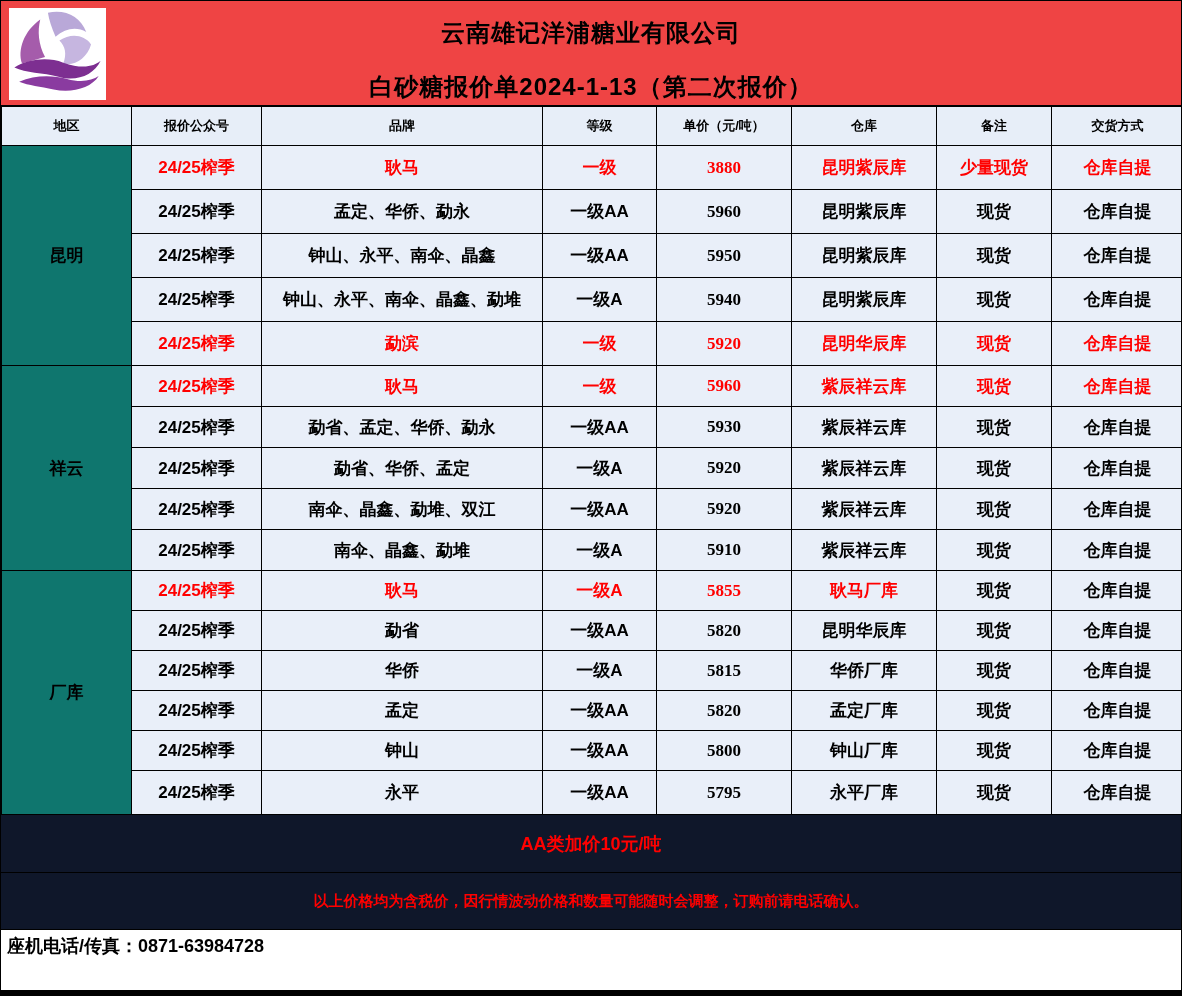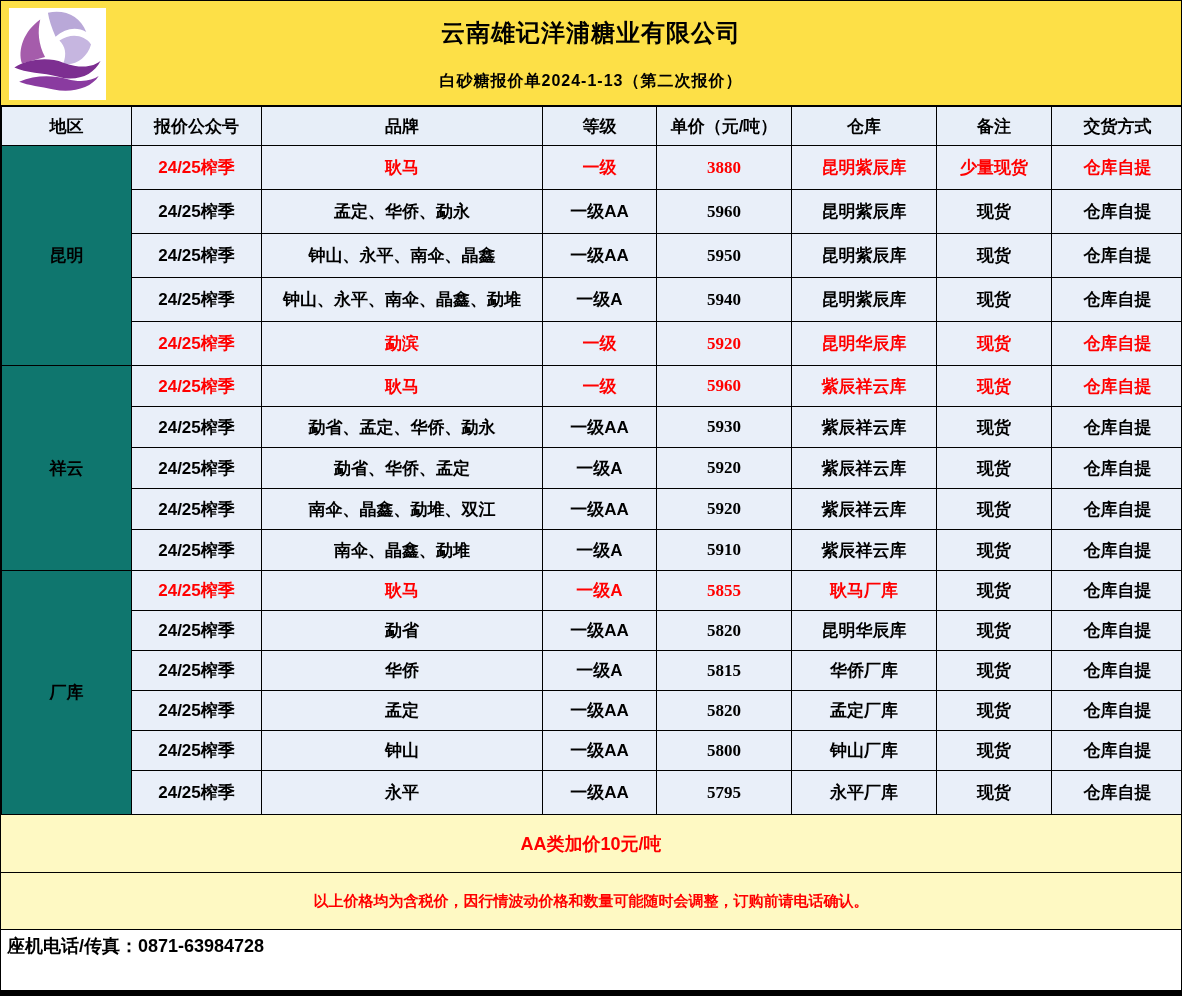--- a/index.html
+++ b/index.html
@@ -15,80 +15,80 @@
     position: relative;
     background: #ffffff;
     border-left: 1px solid #000;
     border-right: 1px solid #000;
     border-top: 1px solid #000;
     overflow: hidden;
   }
   
   .title-area {
     height: 105px;
-    background: #fde047;
+    background: #ef4444;
     position: relative;
     border-bottom: 1px solid #000;
   }
   .logo-box {
     position: absolute;
     left: 8px; top: 7px;
     width: 97px; height: 92px;
     background: #ffffff;
   }
   .logo-box svg { width: 100%; height: 100%; display: block; }
   .title-company {
     text-align: center;
     font-size: 24px;
     padding-top: 16px;
     letter-spacing: 1px;
   }
   .title-subtitle {
     text-align: center;
-    font-size: 16px;
+    font-size: 24px;
     padding-top: 22px;
     letter-spacing: 1px;
   }
   
   table.price-table {
     width: 1182px;
     border-collapse: collapse;
     table-layout: fixed;
     background: #e9eff9;
   }
   table.price-table th, table.price-table td {
     border: 1px solid #000;
     text-align: center;
     vertical-align: middle;
     font-weight: bold;
     overflow: hidden;
     white-space: nowrap;
   }
   table.price-table th {
     height: 39px;
-    font-size: 17px;
+    font-size: 13px;
     background: #e7eef8;
   }
   table.price-table td { font-size: 17px; }
   td.price-cell { font-size: 18px; font-family: "Liberation Serif", "DejaVu Serif", serif; }
   td.season-cell { font-size: 17px; }
   tr.g0 td { height: 44px; }
   tr.g1 td { height: 41px; }
   tr.g2 td { height: 40px; }
   tr.glast td { height: 44px; }
   td.red { color: #ff0000; }
   td.region-cell { font-size: 18px; background: #0f766e; }
   
   .notice {
     border-bottom: 1px solid #000;
     display: flex;
     align-items: center;
     justify-content: center;
     color: #ff0000;
-    background: #fef9c3;
+    background: #0f172a;
   }
   .notice-aa { height: 58px; font-size: 18px; }
   .notice-disclaimer { height: 57px; font-size: 15px; }
   
   .footer {
     height: 60px;
     background: #ffffff;
     padding: 4px 6px 0 6px;
     font-size: 18px;
   }

